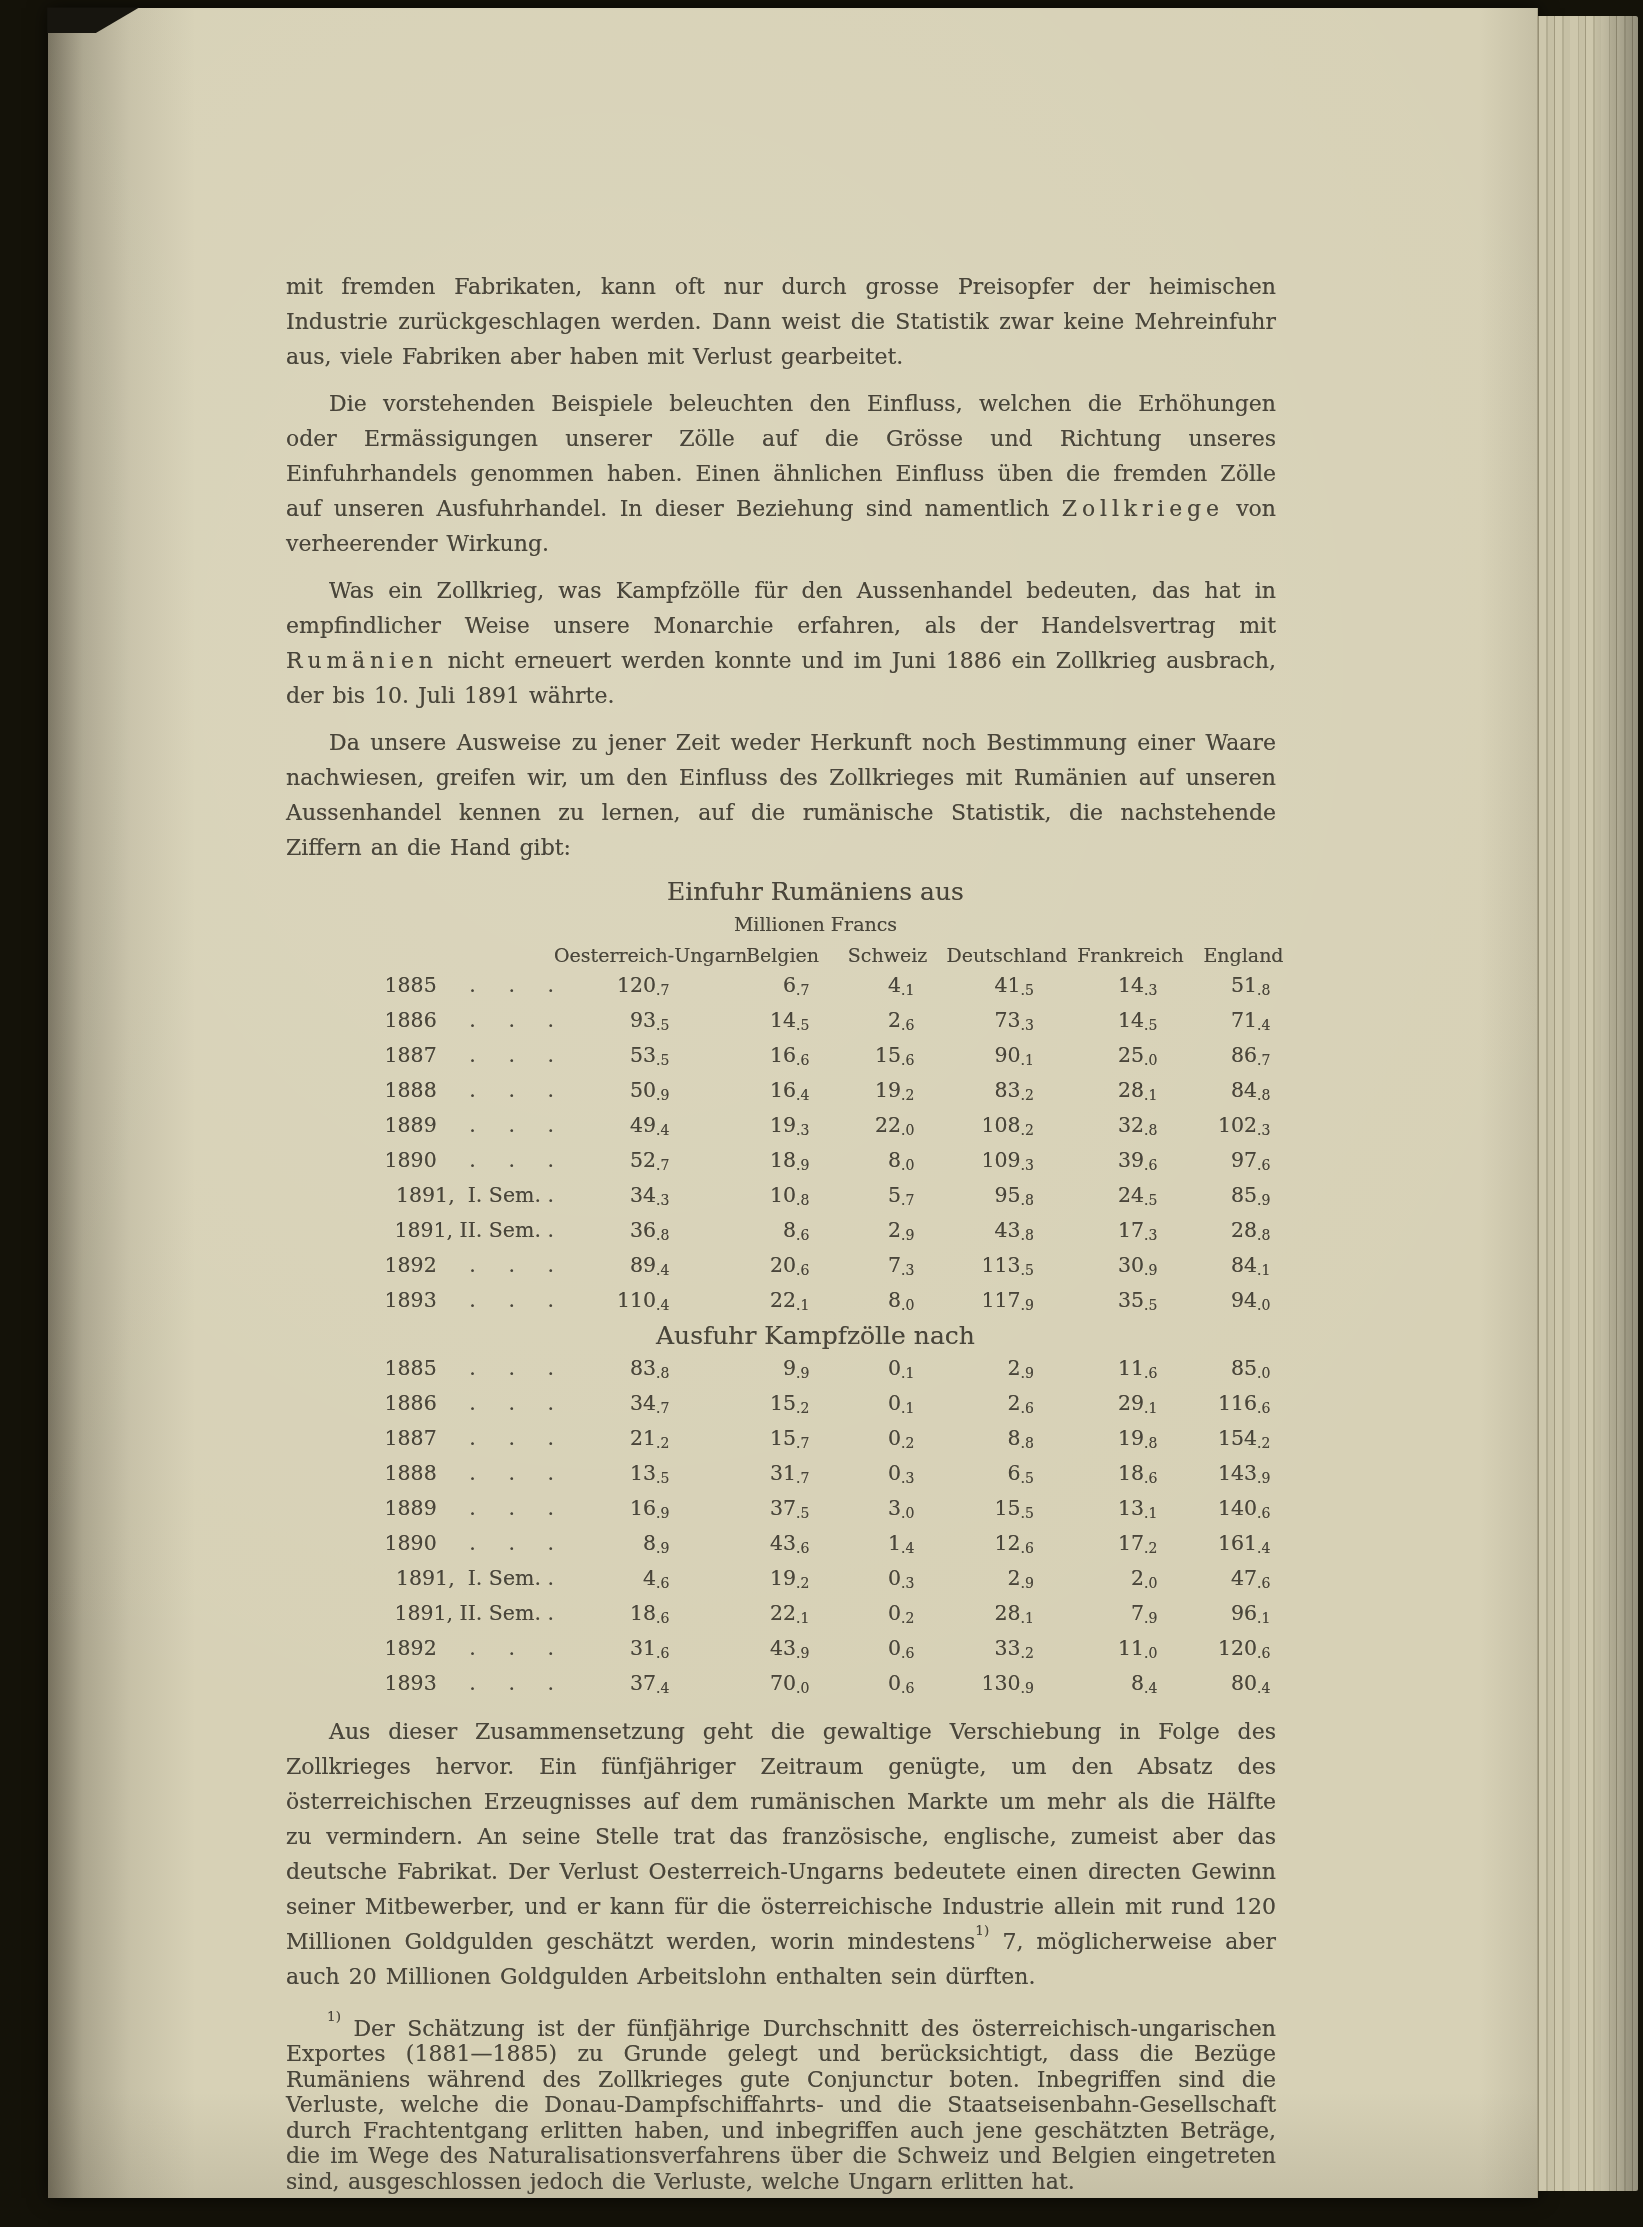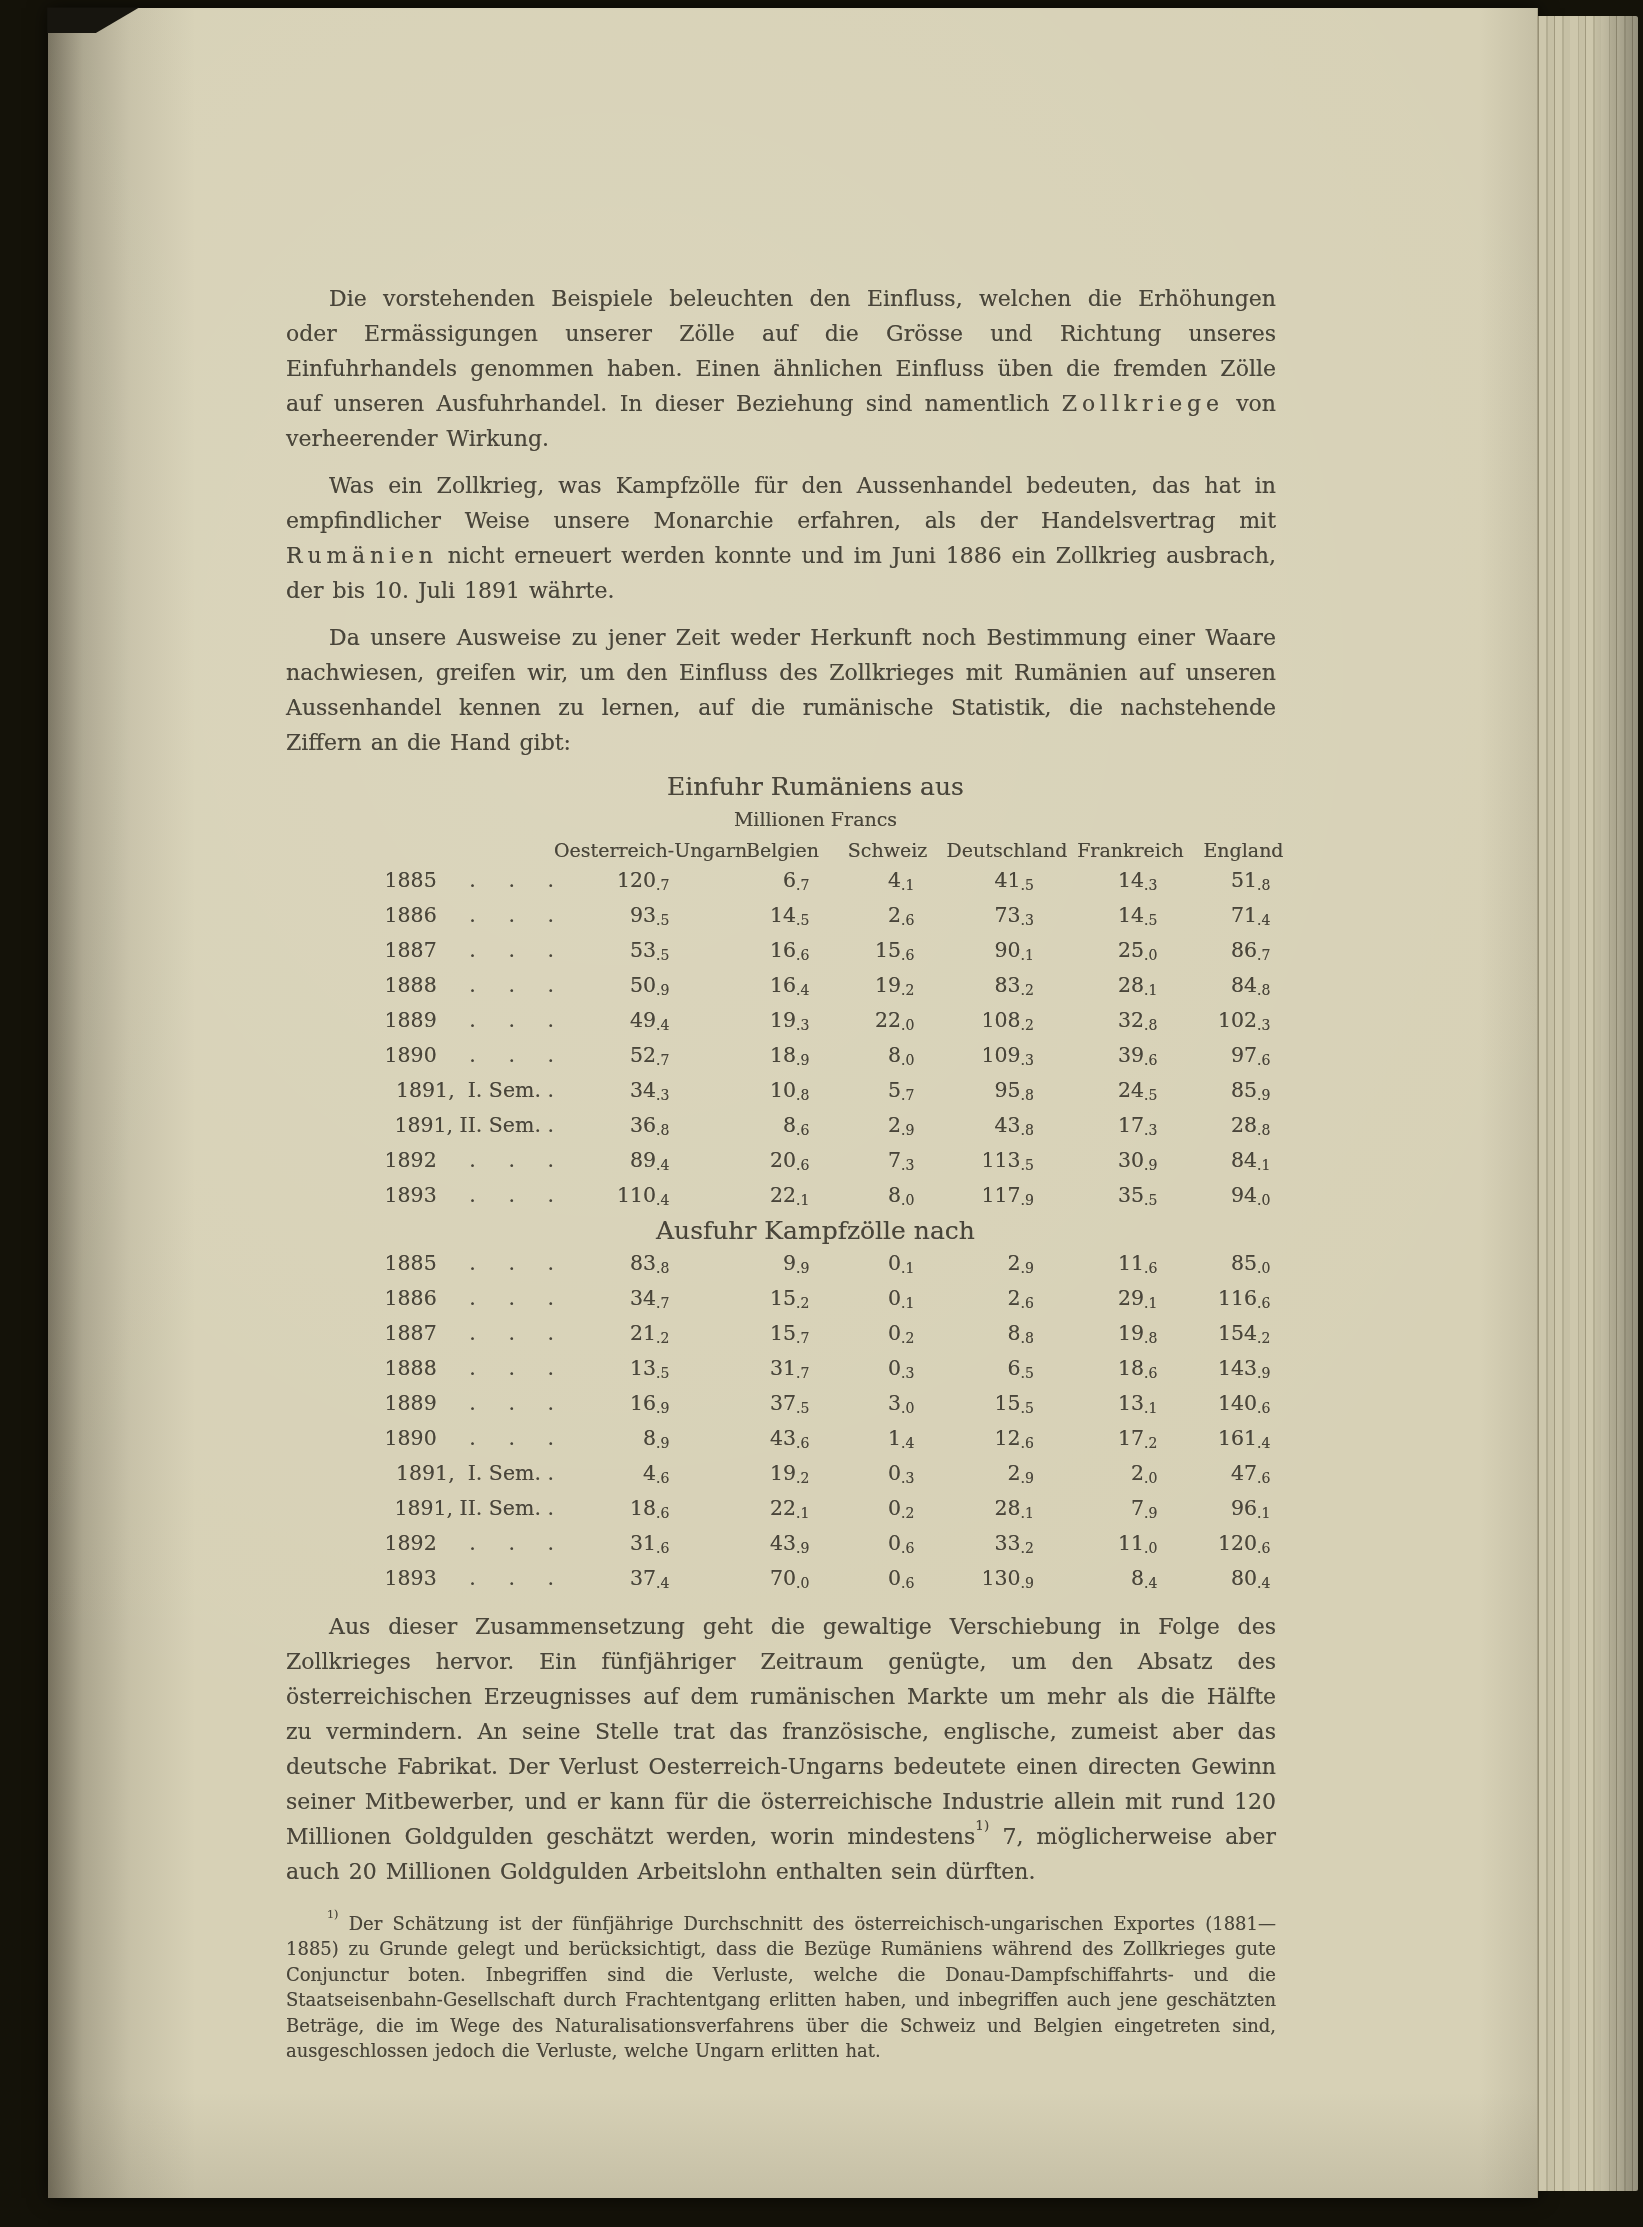--- a/index.html
+++ b/index.html
@@ -122,41 +122,42 @@
   }
   .num .dec {
     font-size: 14px;
     position: relative;
     top: 2.5px;
   }
 
   
   .footnote {
     margin-top: 21.4px;
-    font-size: 18px;
+    font-size: 22px;
     line-height: 25.5px;
     text-align: justify;
     text-indent: 41px;
     word-spacing: 0.06em;
   }
   .pagenum {
     margin-top: 36px;
     text-align: center;
     font-size: 18px;
     letter-spacing: 2.5px;
   }
 </style>
 </head>
 <body>
 
 <div class="scene">
   <div class="paper">
     <div class="corner-mark"></div>
     <div class="content">
       <div id="intro" class="paras">
+          <p class="para"><span>mit fremden Fabrikaten, kann oft nur durch grosse Preisopfer der heimischen Industrie zurückgeschlagen werden. Dann weist die Statistik zwar keine Mehreinfuhr aus, viele Fabriken aber haben mit Verlust gearbeitet.</span></p>
           <p class="para indent"><span>Die vorstehenden Beispiele beleuchten den Einfluss, welchen die Erhöhungen oder Ermässigungen unserer Zölle auf die Grösse und Richtung unseres Einfuhrhandels genommen haben. Einen ähnlichen Einfluss üben die fremden Zölle auf unseren Ausfuhrhandel. In dieser Beziehung sind namentlich </span><span class="gesperrt">Zollkriege</span><span> von verheerender Wirkung.</span></p>
           <p class="para indent"><span>Was ein Zollkrieg, was Kampfzölle für den Aussenhandel bedeuten, das hat in empfindlicher Weise unsere Monarchie erfahren, als der Handelsvertrag mit </span><span class="gesperrt">Rumänien</span><span> nicht erneuert werden konnte und im Juni 1886 ein Zollkrieg ausbrach, der bis 10. Juli 1891 währte.</span></p>
           <p class="para indent"><span>Da unsere Ausweise zu jener Zeit weder Herkunft noch Bestimmung einer Waare nachwiesen, greifen wir, um den Einfluss des Zollkrieges mit Rumänien auf unseren Aussenhandel kennen zu lernen, auf die rumänische Statistik, die nachstehende Ziffern an die Hand gibt:</span></p>
         </div>
       <table class="stats" id="stats-table">
         <colgroup>
           <col style="width:222px">
           <col style="width:177px">
           <col style="width:103px">
           <col style="width:107px">

